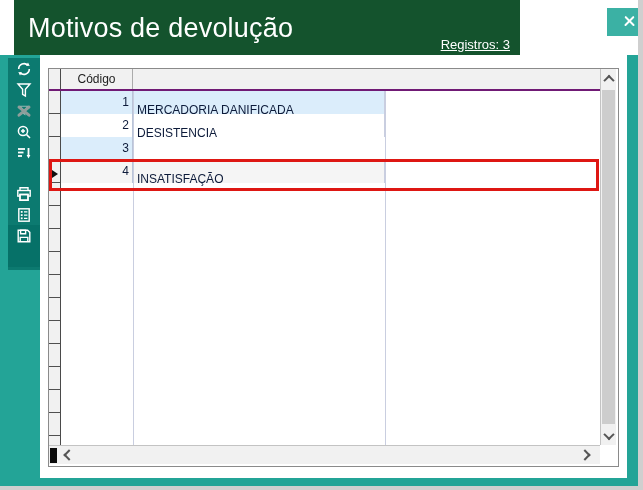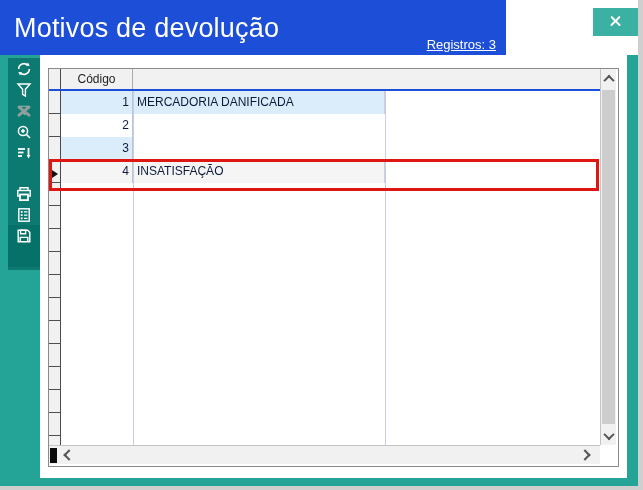--- a/index.html
+++ b/index.html
@@ -1,19 +1,19 @@
 <!DOCTYPE html>
 <html><head>
 <meta charset="utf-8">
 <style>
   html,body{margin:0;padding:0;background:#CFCFCF;font-family:"Liberation Sans","DejaVu Sans",sans-serif;}
   .stage{position:relative;width:643px;height:490px;background:#CFCFCF;overflow:hidden;}
   .window{position:absolute;left:0;top:0;width:638px;height:486px;background:#fff;}
   
-  .titlebar{position:absolute;left:0;top:0;width:506px;height:55px;background:#1d4ed8;}
+  .titlebar{position:absolute;left:14px;top:0;width:506px;height:55px;background:#14532d;}
   .title{position:absolute;left:14px;top:13px;font-size:27px;font-weight:300;color:#fff;letter-spacing:.2px;}
   .btn-min{position:absolute;left:536px;top:10px;width:22px;height:26px;cursor:pointer;}
   .btn-min .dash{position:absolute;left:4px;top:15px;width:11px;height:2px;background:#fff;}
   .btn-max{position:absolute;left:562px;top:10px;width:26px;height:26px;cursor:pointer;}
   .btn-max .sq{position:absolute;left:6px;top:5px;width:11px;height:11px;border:2px solid #fff;}
   .btn-close{position:absolute;left:593px;top:8px;width:45px;height:28px;background:#3BB1A4;cursor:pointer;}
   .btn-close .x1,.btn-close .x2{position:absolute;left:16px;top:7px;width:13px;height:2.4px;background:#fff;border-radius:1px;}
   .btn-close .x1{transform:translateY(5px) rotate(45deg);}
   .btn-close .x2{transform:translateY(5px) rotate(-45deg);}
   .registros{position:absolute;right:10px;top:37px;color:#fff;font-size:13px;text-decoration:underline;cursor:pointer;}
@@ -22,32 +22,32 @@
   .toolbar{position:absolute;left:8px;top:58px;width:32px;height:212px;background:#0C7A70;}
   .tbtn{position:relative;width:32px;height:21px;display:flex;align-items:center;justify-content:center;cursor:pointer;}
   .tbtn.gap{margin-top:20px;}
   .tbtn.pressed{background:#067168;height:42px;align-items:flex-start;padding-top:2px;box-sizing:border-box;}
   .tbtn svg{display:block;}
   
   .bborder{position:absolute;left:0;top:478px;width:638px;height:8px;background:#23A497;}
   .rborder{position:absolute;left:627px;top:55px;width:11px;height:431px;background:#23A497;}
   
   .grid{position:absolute;left:48px;top:68px;width:569px;height:397px;border:1px solid #8a8a8a;background:#fff;}
-  .ghead{position:absolute;left:0;top:0;width:567px;height:22px;background:#F1F1F1;border-bottom:2px solid #1d4ed8;box-sizing:border-box;display:flex;text-align:center;}
+  .ghead{position:absolute;left:0;top:0;width:567px;height:22px;background:#F1F1F1;border-bottom:2px solid #701a75;box-sizing:border-box;display:flex;text-align:center;}
   .hcell{height:100%;box-sizing:border-box;border-right:1px solid #ababab;display:flex;align-items:center;justify-content:center;font-size:12px;color:#1d1d1d;}
   .hc-sel{width:12px;border-right:1px solid #4a4a4a;}
   .hc-cod{width:72px;}
   .hc-mot{width:252px;}
   .hc-ext{width:215px;border-right:none;}
   .selstrip{position:absolute;left:0;top:22px;width:12px;height:354px;box-sizing:border-box;border-right:1px solid #4a4a4a;
     background:repeating-linear-gradient(to bottom,#F1F1F1 0 22px,#4f4f4f 22px 23px);}
   .rows{position:absolute;left:12px;top:22px;width:539px;}
   .grow{display:flex;height:23px;}
   .c-cod{width:72px;box-sizing:border-box;font-size:12px;color:#0d1b3a;text-align:right;padding:4px 3px 0 0;border-right:1px solid #b9c4d8;}
-  .c-mot{width:252px;box-sizing:border-box;font-size:12px;color:#0d1b3a;text-align:left;padding:4px 0 0 4px;border-right:1px solid #c9cee0;}
+  .c-mot{width:252px;box-sizing:border-box;font-size:12px;color:#0d1b3a;text-align:left;padding:12px 0 0 4px;border-right:1px solid #c9cee0;}
   .c-ext{width:215px;}
   .grow.alt .c-cod,.grow.alt .c-mot{background:#DBEDFB;}
   .grow.sel .c-cod,.grow.sel .c-mot{background:#F5F5F5;}
   .vline{position:absolute;top:22px;width:1px;height:354px;background:#C9CEE0;}
   .vl-1{left:84px;}
   .vl-2{left:336px;}
   .selbox{position:absolute;left:0;top:90px;width:550px;height:32px;border:3px solid #DE1713;box-sizing:border-box;pointer-events:none;}
   .rowptr{position:absolute;left:3px;top:101px;width:0;height:0;border-left:6px solid #111;border-top:4.5px solid transparent;border-bottom:4.5px solid transparent;}
   
   .vscroll{position:absolute;left:551px;top:0;width:16px;height:376px;background:#F1F1F1;border-left:1px solid #c3c3c3;box-sizing:border-box;}
@@ -163,20 +163,21 @@
       <div class="selstrip"></div>
 
       <div class="rows">
         <div class="grow alt">
           <div class="c-cod">1</div>
           <div class="c-mot">MERCADORIA DANIFICADA</div>
           <div class="c-ext"></div>
         </div>
         <div class="grow">
           <div class="c-cod">2</div>
+          <div class="c-mot">DESISTENCIA</div>
           <div class="c-ext"></div>
         </div>
         <div class="grow alt">
           <div class="c-cod">3</div>
           <div class="c-ext"></div>
         </div>
         <div class="grow sel">
           <div class="c-cod">4</div>
           <div class="c-mot">INSATISFAÇÃO</div>
           <div class="c-ext"></div>

